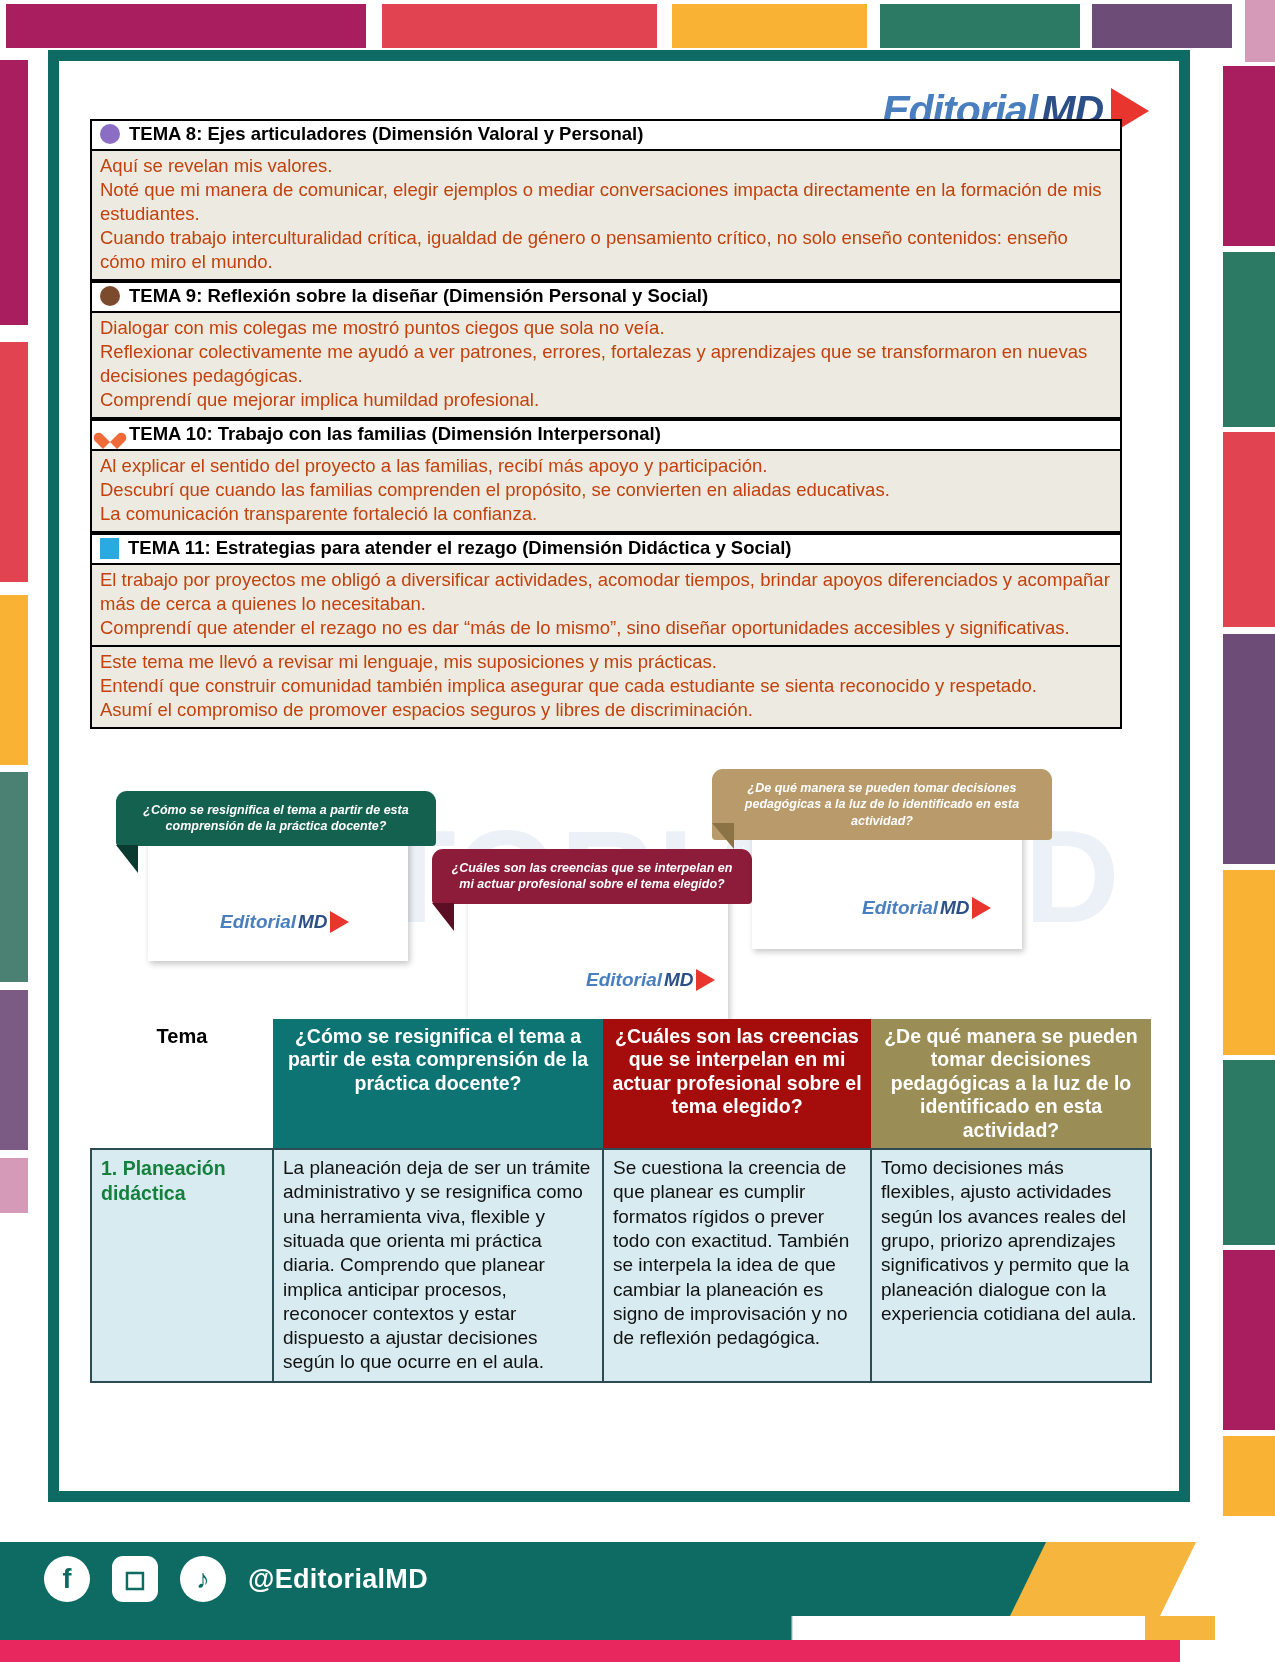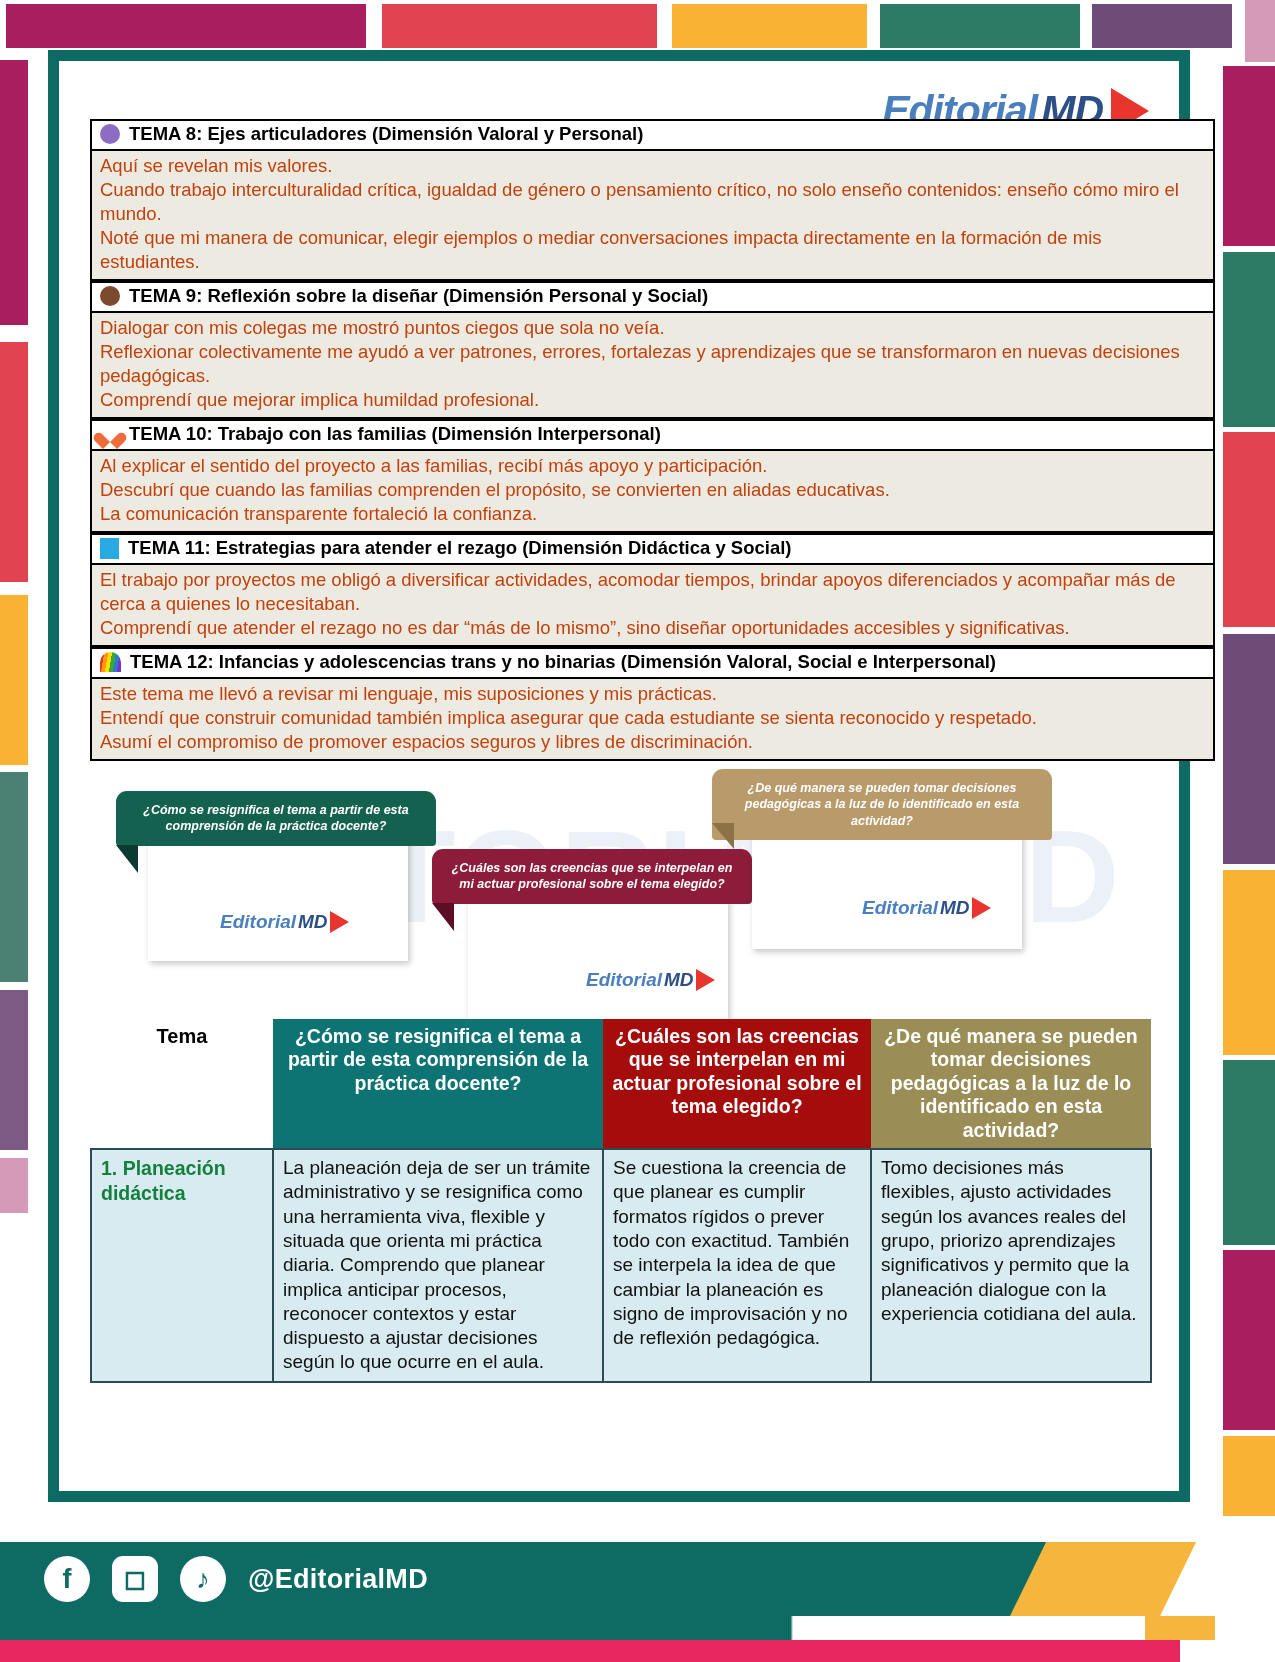--- a/index.html
+++ b/index.html
@@ -54,21 +54,21 @@
   .logo-word { font-size:41px; font-weight:bold; color:#4a7fbf; font-style:italic; letter-spacing:-1px; }
   .logo-md { font-size:41px; font-weight:bold; color:#2b4f86; font-style:italic; letter-spacing:-1px; }
   .logo-arrow { position:relative; width:46px; height:46px; }
   .logo-arrow .tri {
      position:absolute; width:0;height:0;
      border-top:23px solid transparent; border-bottom:23px solid transparent;
      border-left:38px solid #e8352e; left:4px; top:0;
   }
 
   
-  .tema-wrap { position:absolute; left:31px; top:58px; width:1125px; }
+  .tema-wrap { position:absolute; left:31px; top:58px; width:1032px; }
   .tema-head {
      border:2px solid #000; background:#ffffff;
      padding:3px 6px 4px 8px; display:flex; align-items:center; gap:9px;
      font-weight:bold; font-size:18.5px; color:#000; line-height:1.12;
      white-space:nowrap; overflow:hidden;
   }
   .tema-body {
      border:2px solid #000; border-top:none; background:#EDEBE1;
      padding:3px 8px 5px 8px; font-size:18.5px; color:#c2410c; line-height:1.30;
   }
@@ -186,22 +186,22 @@
     </div>
 
     <div class="tema-wrap">
 
       <div class="tema-head">
         <span class="bullet" style="background:#8B6EC4;"></span>
         <span>TEMA 8: Ejes articuladores (Dimensión Valoral y Personal)</span>
       </div>
       <div class="tema-body">
         <p>Aquí se revelan mis valores.</p>
+        <p>Noté que mi manera de comunicar, elegir ejemplos o mediar conversaciones impacta directamente en la formación de mis estudiantes.</p>
         <p>Cuando trabajo interculturalidad crítica, igualdad de género o pensamiento crítico, no solo enseño contenidos: enseño cómo miro el mundo.</p>
-        <p>Noté que mi manera de comunicar, elegir ejemplos o mediar conversaciones impacta directamente en la formación de mis estudiantes.</p>
       </div>
 
       <div class="tema-head">
         <span class="bullet" style="background:#7C4A2D;"></span>
         <span>TEMA 9: Reflexión sobre la diseñar (Dimensión Personal y Social)</span>
       </div>
       <div class="tema-body">
         <p>Dialogar con mis colegas me mostró puntos ciegos que sola no veía.</p>
         <p>Reflexionar colectivamente me ayudó a ver patrones, errores, fortalezas y aprendizajes que se transformaron en nuevas decisiones pedagógicas.</p>
         <p>Comprendí que mejorar implica humildad profesional.</p>
@@ -219,24 +219,20 @@
 
       <div class="tema-head">
         <span class="square"></span>
         <span>TEMA 11: Estrategias para atender el rezago (Dimensión Didáctica y Social)</span>
       </div>
       <div class="tema-body">
         <p>El trabajo por proyectos me obligó a diversificar actividades, acomodar tiempos, brindar apoyos diferenciados y acompañar más de cerca a quienes lo necesitaban.</p>
         <p>Comprendí que atender el rezago no es dar “más de lo mismo”, sino diseñar oportunidades accesibles y significativas.</p>
       </div>
 
-      <div class="tema-head">
-        <span class="rainbow"></span>
-        <span>TEMA 12: Infancias y adolescencias trans y no binarias (Dimensión Valoral, Social e Interpersonal)</span>
-      </div>
       <div class="tema-body">
         <p>Este tema me llevó a revisar mi lenguaje, mis suposiciones y mis prácticas.</p>
         <p>Entendí que construir comunidad también implica asegurar que cada estudiante se sienta reconocido y respetado.</p>
         <p>Asumí el compromiso de promover espacios seguros y libres de discriminación.</p>
       </div>
     </div>
 
     <div class="illus">
 
       <div class="card" style="left:58px; top:70px; width:260px; height:130px;">

